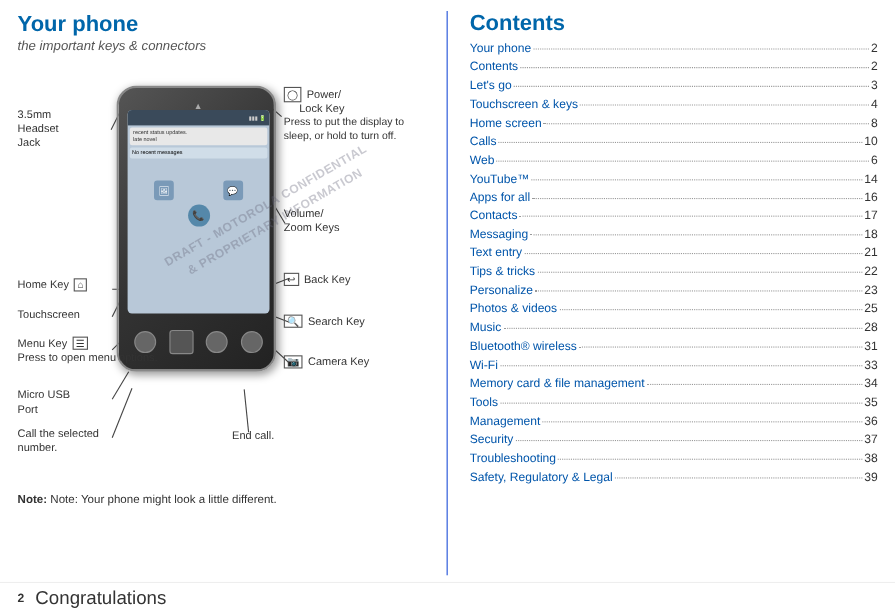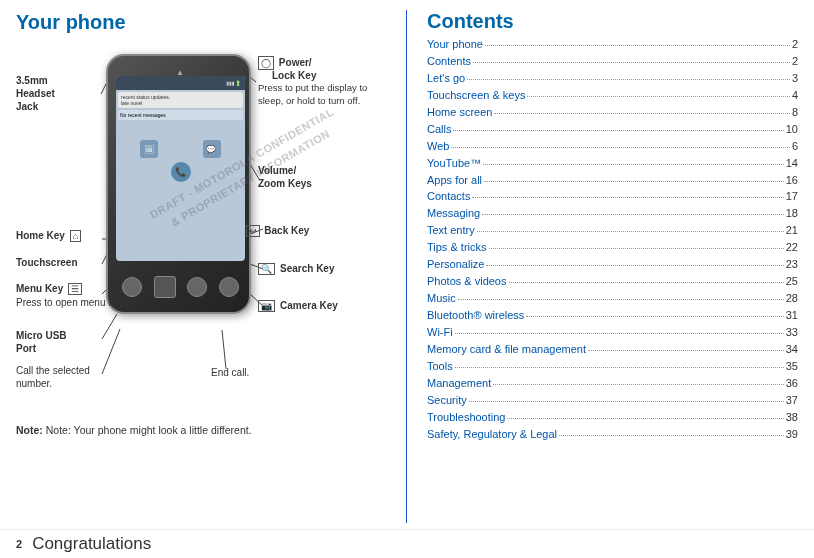--- a/index.html
+++ b/index.html
@@ -154,21 +154,21 @@
     }
 
     
     .label {
       position: absolute;
       font-size: 10px;
       color: #333;
       line-height: 1.3;
     }
     .label-bold {
-      font-weight: bold;
+      font-weight: normal;
     }
     
     .watermark {
       position: absolute;
       left: 80px;
       top: 120px;
       width: 300px;
       transform: rotate(-30deg);
       font-size: 11px;
       font-weight: bold;
@@ -248,20 +248,21 @@
       pointer-events: none;
     }
   </style>
 </head>
 <body>
 
 <div class="page-container">
 
   <div class="left-panel">
     <div class="left-title">Your phone</div>
+    <div class="left-subtitle">the important keys &amp; connectors</div>
 
     <div class="phone-diagram">
 
       <svg class="diagram-lines">
 
         <line x1="85" y1="60" x2="100" y2="30" stroke="#444" stroke-width="1"></line>
 
         <line x1="240" y1="48" x2="225" y2="35" stroke="#444" stroke-width="1"></line>
 
         <line x1="86" y1="205" x2="101" y2="205" stroke="#444" stroke-width="1"></line>
@@ -350,21 +351,21 @@
         <span class="label-bold">Power/</span><br>
         <span style="margin-left:14px;" class="label-bold">Lock Key</span><br>
         <span style="margin-left:0; font-size:9.5px; max-width:120px; display:inline-block;">Press to put the display to sleep, or hold to turn off.</span>
       </div>
 
       <div class="label" style="left:242px; top:130px;">
         <span class="label-bold">Volume/</span><br>
         <span class="label-bold">Zoom Keys</span>
       </div>
 
-      <div class="label" style="left:230px; top:190px;">
+      <div class="label" style="left:242px; top:190px;">
         <span style="border:1px solid #555; padding:0 2px; margin-right:2px; font-size:9px;">↩</span>
         <span class="label-bold">Back Key</span>
       </div>
 
       <div class="label" style="left:226px; top:228px;padding-left:16px;">
         <span style="border:1px solid #555; padding:0 2px; margin-right:2px; font-size:9px;">🔍</span>
         <span class="label-bold">Search Key</span>
       </div>
 
       <div class="label" style="left:242px; top:265px;">

